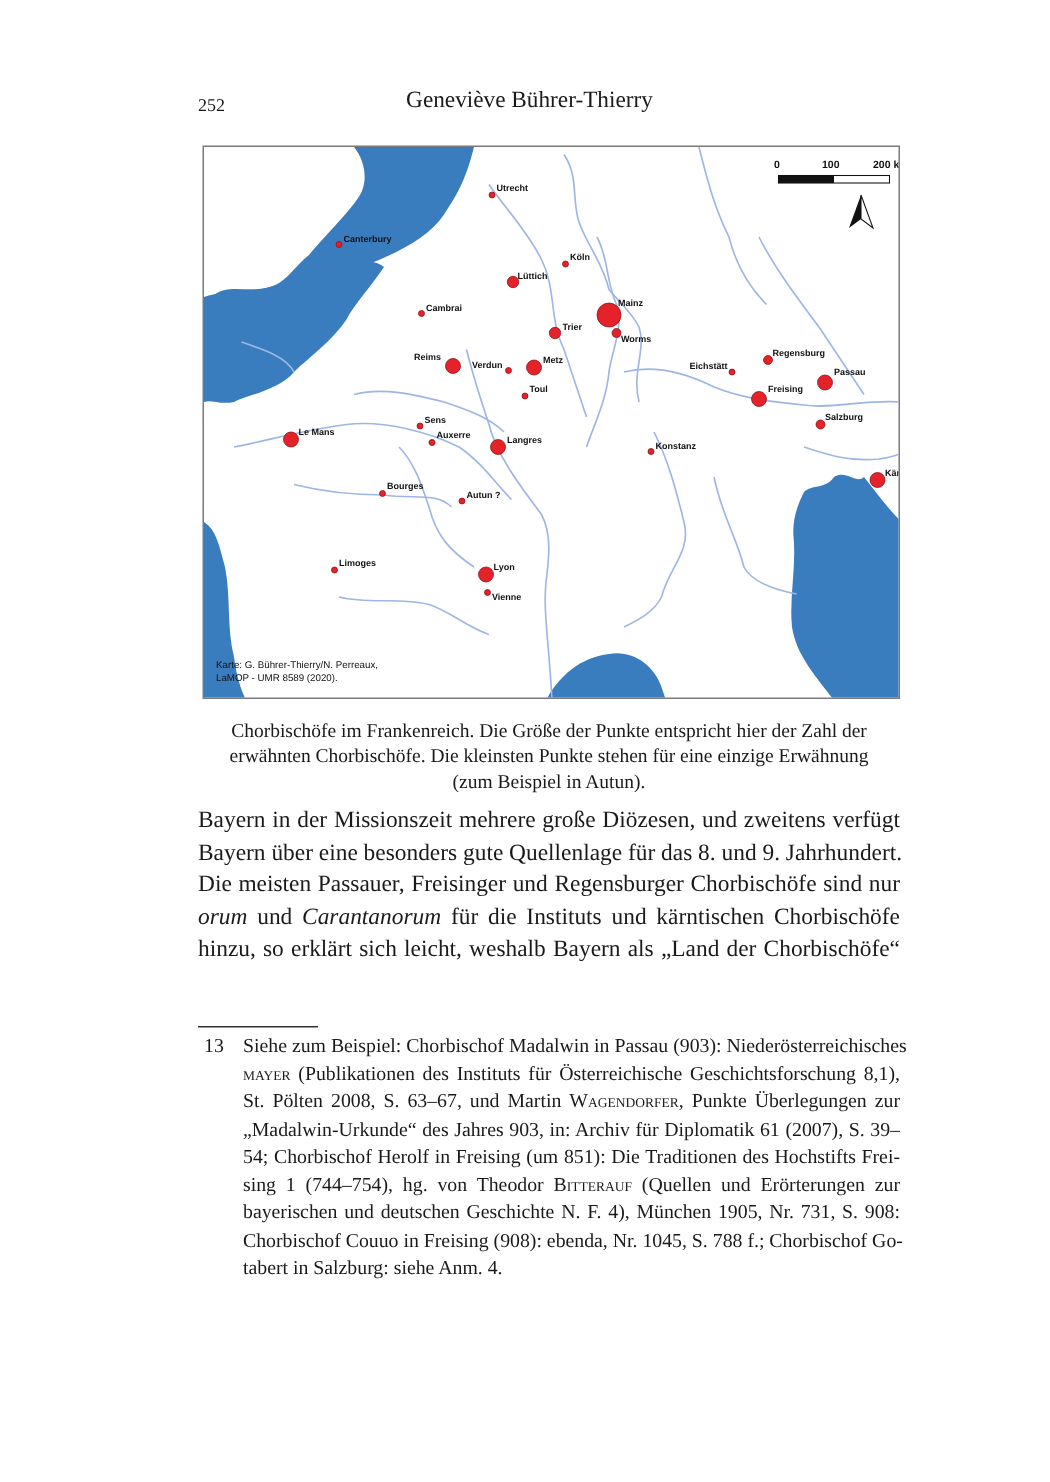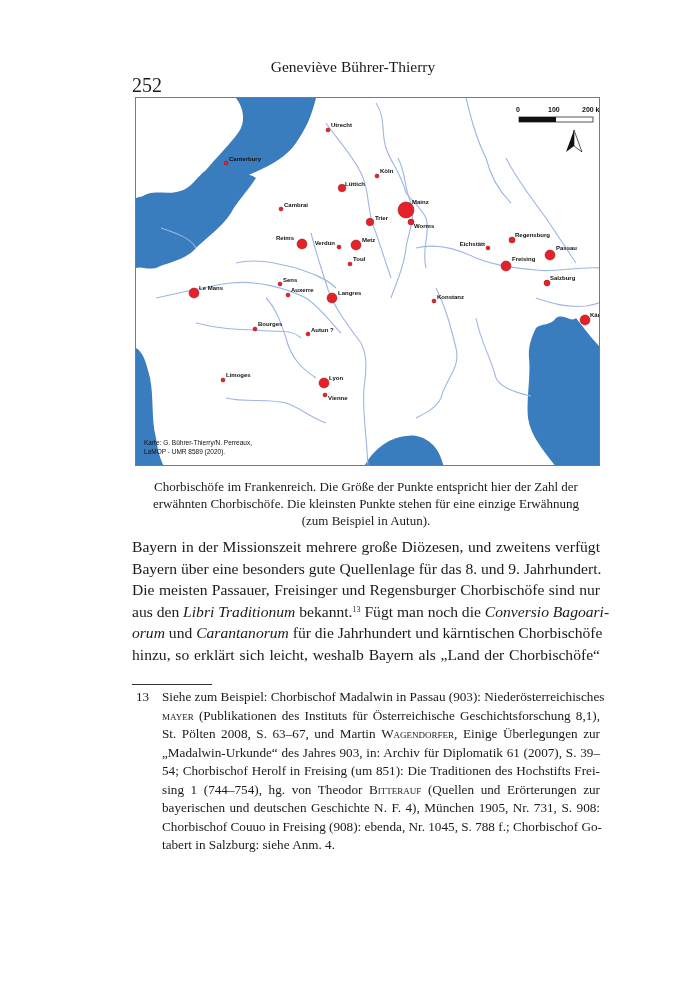--- a/index.html
+++ b/index.html
@@ -1,18 +1,18 @@
 <!DOCTYPE html>
 <html><head>
 <meta charset="utf-8">
 <style>
   html, body { margin: 0; padding: 0; background: #ffffff; }
   body { width: 700px; height: 988px; position: relative; overflow: hidden;
          font-family: "Liberation Serif", "DejaVu Serif", serif; color: #1a1a1a; }
-  .page-number { position: absolute; left: 132px; top: 74px; font-size: 20px; }
+  .page-number { position: absolute; left: 132px; top: 63px; font-size: 12px; }
   .running-head { position: absolute; left: 0; width: 676px; text-align: center; top: 58px; font-size: 15.5px; padding-left: 30px; box-sizing: border-box; }
   .map { position: absolute; left: 135px; top: 97px; width: 465px; height: 369px;
          border: 1px solid #7a7a7a; box-sizing: border-box; background: #ffffff; overflow: hidden; }
   .map svg { position: absolute; left: 0; top: 0; }
   .city-label { font-family: "Liberation Sans", "DejaVu Sans", sans-serif; font-size: 6px; font-weight: bold; fill: #111; }
   .scale-label { font-family: "Liberation Sans", "DejaVu Sans", sans-serif; font-size: 7px; font-weight: bold; fill: #111; }
   .credit { font-family: "Liberation Sans", "DejaVu Sans", sans-serif; font-size: 6.5px; fill: #111; }
   .caption { position: absolute; left: 132px; width: 468px; top: 478px; text-align: center;
              font-size: 13px; line-height: 17px; }
   .caption div { white-space: nowrap; }
@@ -142,30 +142,29 @@
 <div class="caption">
   <div>Chorbischöfe im Frankenreich. Die Größe der Punkte entspricht hier der Zahl der</div>
   <div>erwähnten Chorbischöfe. Die kleinsten Punkte stehen für eine einzige Erwähnung</div>
   <div>(zum Beispiel in Autun).</div>
 </div>
 
 <div class="body-text">
   <div class="line">Bayern in der Missionszeit mehrere große Diözesen, und zweitens verfügt</div>
   <div class="line">Bayern über eine besonders gute Quellenlage für das 8. und 9. Jahrhundert.</div>
   <div class="line">Die meisten Passauer, Freisinger und Regensburger Chorbischöfe sind nur</div>
-  <div class="line"><span>aus den </span><i>Libri Traditionum</i><span> bekannt.</span><sup>13</sup><span> Fügt man noch die </span><i>Conversio Bagoari-</i></div>
-  <div class="line"><i>orum</i><span> und </span><i>Carantanorum</i><span> für die Jahrhundert und kärntischen Chorbischöfe</span></div>
+  <div class="line"><i>orum</i><span> und </span><i>Carantanorum</i><span> für die Instituts und kärntischen Chorbischöfe</span></div>
   <div class="line last">hinzu, so erklärt sich leicht, weshalb Bayern als „Land der Chorbischöfe“</div>
 </div>
 
 <div class="footnote-rule"></div>
 
 <div class="footnotes">
   <div class="fn-line"><span class="fn-num">13</span><span>Siehe zum Beispiel: Chorbischof Madalwin in Passau (903): Niederösterreichisches</span></div>
   <div class="fn-line"><span class="sc">mayer</span><span> (Publikationen des Instituts für Österreichische Geschichtsforschung 8,1),</span></div>
-  <div class="fn-line"><span>St. Pölten 2008, S. 63–67, und Martin </span><span class="sc">Wagendorfer</span><span>, Einige Überlegungen zur</span></div>
+  <div class="fn-line"><span>St. Pölten 2008, S. 63–67, und Martin </span><span class="sc">Wagendorfer</span><span>, Punkte Überlegungen zur</span></div>
   <div class="fn-line">„Madalwin-Urkunde“ des Jahres 903, in: Archiv für Diplomatik 61 (2007), S. 39–</div>
   <div class="fn-line">54; Chorbischof Herolf in Freising (um 851): Die Traditionen des Hochstifts Frei-</div>
   <div class="fn-line"><span>sing 1 (744–754), hg. von Theodor </span><span class="sc">Bitterauf</span><span> (Quellen und Erörterungen zur</span></div>
   <div class="fn-line">bayerischen und deutschen Geschichte N. F. 4), München 1905, Nr. 731, S. 908:</div>
   <div class="fn-line">Chorbischof Couuo in Freising (908): ebenda, Nr. 1045, S. 788 f.; Chorbischof Go-</div>
   <div class="fn-line final">tabert in Salzburg: siehe Anm. 4.</div>
 </div>
 
 </body></html>

